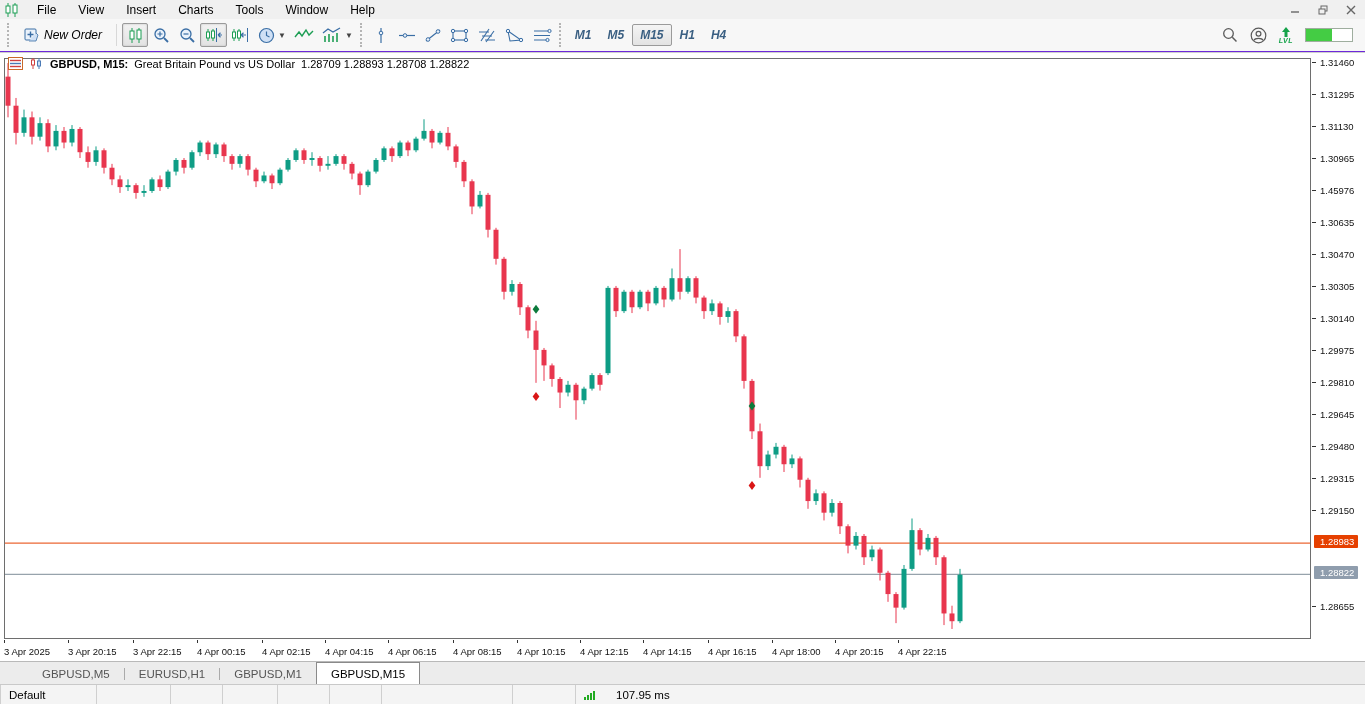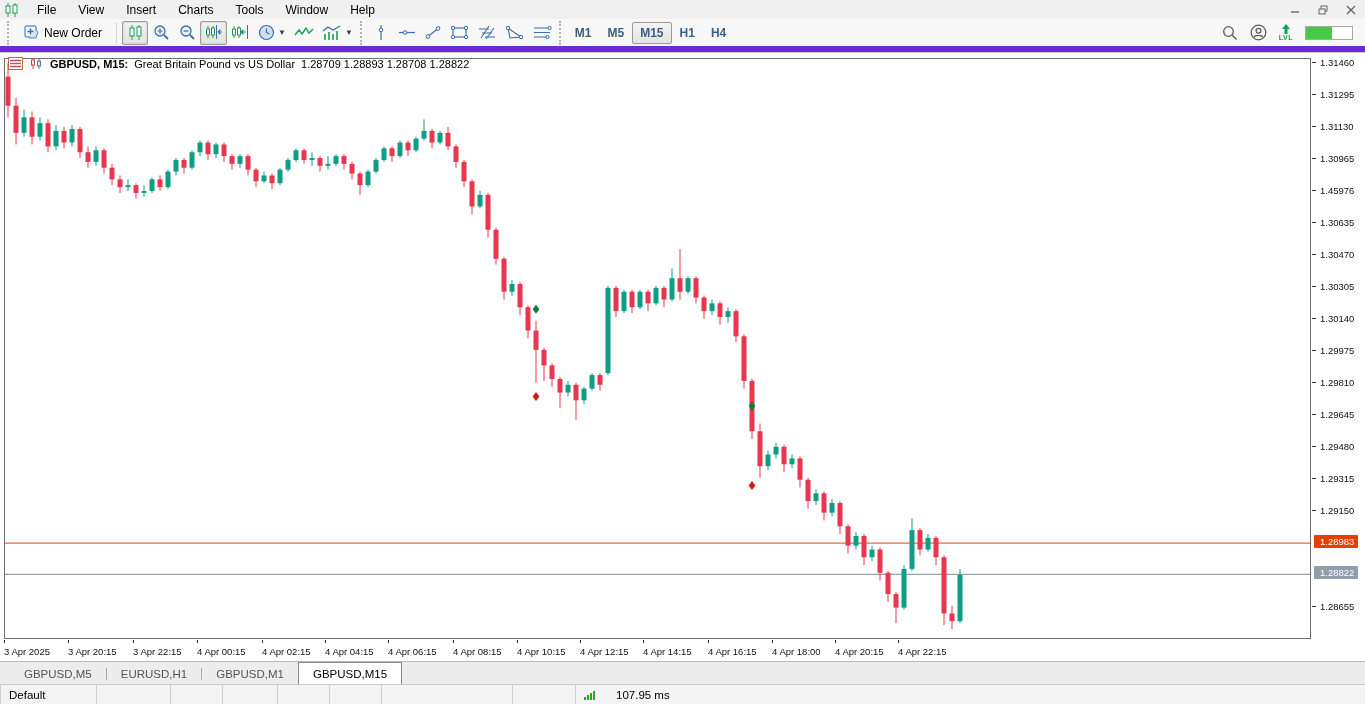--- a/index.html
+++ b/index.html
@@ -7,21 +7,21 @@
   body { font-family:"Liberation Sans","DejaVu Sans",sans-serif; font-size:12px; background:#f0f0f0; color:#000; display:flex; flex-direction:column; }
 
   
   .titlebar { height:19px; display:flex; align-items:center; background:#f0f0f0; padding-left:4px; flex:none; }
   .logo { width:16px; height:14px; margin-right:6px; }
   .menu-item { padding:2px 11px; cursor:default; }
   .titlebar-spacer { flex:1; }
   .win-btn { width:28px; height:17px; display:flex; align-items:center; justify-content:center; color:#555; }
 
   
-  .toolbar { height:33px; background:#f7f7f7; border-bottom:6px solid #6d28d9; display:flex; align-items:center; padding:0 4px; flex:none; }
+  .toolbar { height:33px; background:#f7f7f7; border-bottom:1px solid #6d28d9; display:flex; align-items:center; padding:0 4px; flex:none;font-style:italic; }
   .grip { width:5px; height:24px; margin:0 3px; border-left:2px dotted #b5b5b5; }
   .tb-sep { width:1px; height:22px; background:#d8d8d8; margin:0 5px; }
   .tb-btn { height:24px; min-width:26px; display:flex; align-items:center; justify-content:center; border:1px solid transparent; border-radius:2px; padding:0 3px; gap:2px; }
   .tb-btn.active { border-color:#9a9a9a; background:linear-gradient(#f2f2f2,#e2e2e2); box-shadow:inset 0 0 2px #bbb; }
   .new-order { display:flex; align-items:center; gap:5px; padding:2px 8px; height:24px; border:1px solid transparent; border-radius:2px; }
   .caret { font-size:8px; color:#444; margin-left:1px; }
   .tf-btn { height:22px; padding:2px 7px; color:#3a5f82; font-weight:bold; font-size:12px; border:1px solid transparent; border-radius:2px; display:flex; align-items:center; }
   .tf-btn.active { border-color:#9a9a9a; background:linear-gradient(#f4f4f4,#e3e3e3); }
   .toolbar-right { margin-left:auto; display:flex; align-items:center; gap:12px; padding-right:8px; }
   .lvl-wrap { display:flex; flex-direction:column; align-items:center; line-height:1; }
@@ -38,21 +38,21 @@
   .corner-ico { width:15px; height:13px; }
   .price-axis { position:absolute; left:1312px; top:5px; width:53px; height:581px; font-size:9.5px; }
   .ytick { position:absolute; left:8px; white-space:nowrap; color:#111; }
   .ytick-dash { position:absolute; left:0; width:4px; height:1px; background:#333; }
   .price-badge { position:absolute; left:2px; color:#fff; font-size:9.5px; padding:1px 4px 1px 6px; border-radius:1px; white-space:nowrap; }
   .time-axis { position:absolute; left:4px; top:590px; width:1307px; height:16px; font-size:9.5px; color:#111; }
   .xtick { position:absolute; top:3px; white-space:nowrap; }
   .xtick-dash { position:absolute; top:-3px; width:1px; height:3px; background:#333; }
 
   
-  .tabbar { height:23px; background:#ececec; border-top:1px solid #b9b9b9; display:flex; align-items:flex-end; padding-left:10px; flex:none; }
+  .tabbar { height:23px; background:#ececec; border-top:1px solid #b9b9b9; display:flex; align-items:flex-end; padding-left:28px; flex:none; }
   .tab { height:20px; display:flex; align-items:center; padding:0 14px; color:#555; font-size:11.5px; position:relative; }
   .tab.active { background:#fff; color:#000; border:1px solid #8a8a8a; border-bottom:none; height:22px; z-index:2; }
   .tab-sep { width:1px; height:12px; background:#aaa; margin-bottom:4px; }
 
   
   .statusbar { height:20px; background:#f4f4f4; border-top:1px solid #c9c9c9; display:flex; align-items:stretch; font-size:11.5px; flex:none; }
   .st-cell { border-left:1px solid #cfcfcf; display:flex; align-items:center; padding:0 8px; }
   .st-help { flex:1; border-left:none; padding-left:4px; }
   .st-latency { width:118px; gap:21px; }
   .sigbars { display:flex; align-items:flex-end; gap:1px; height:10px; }

